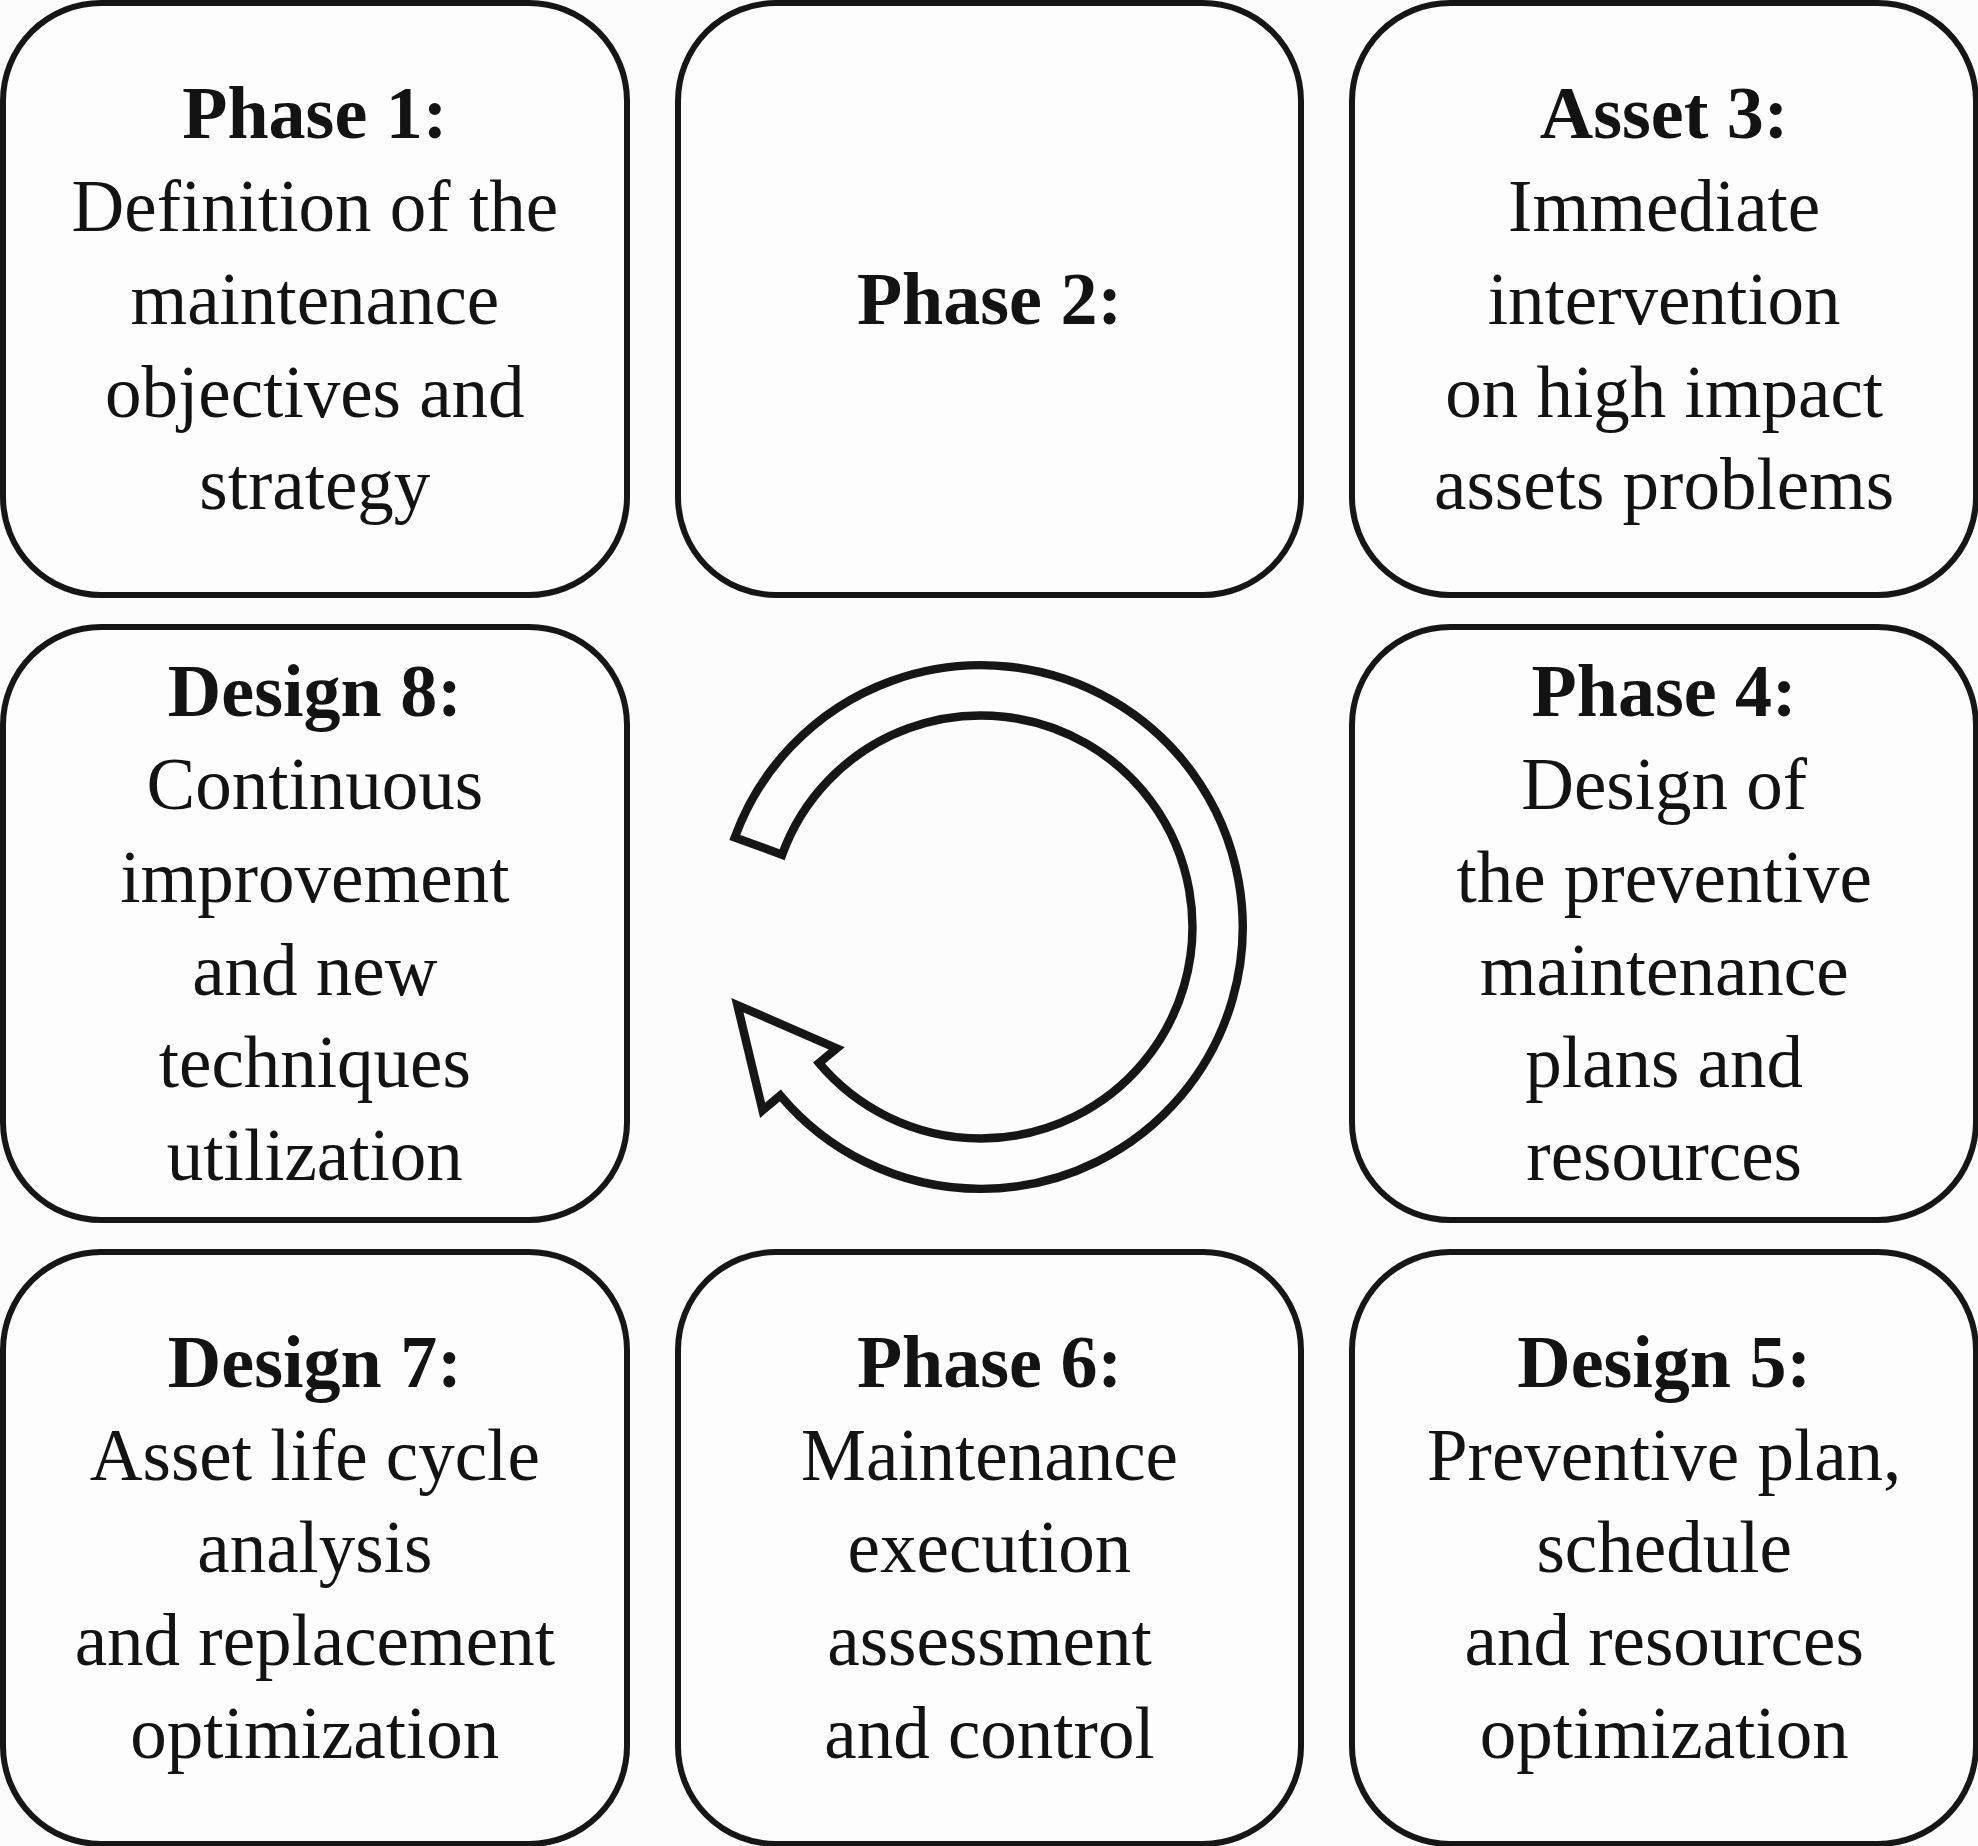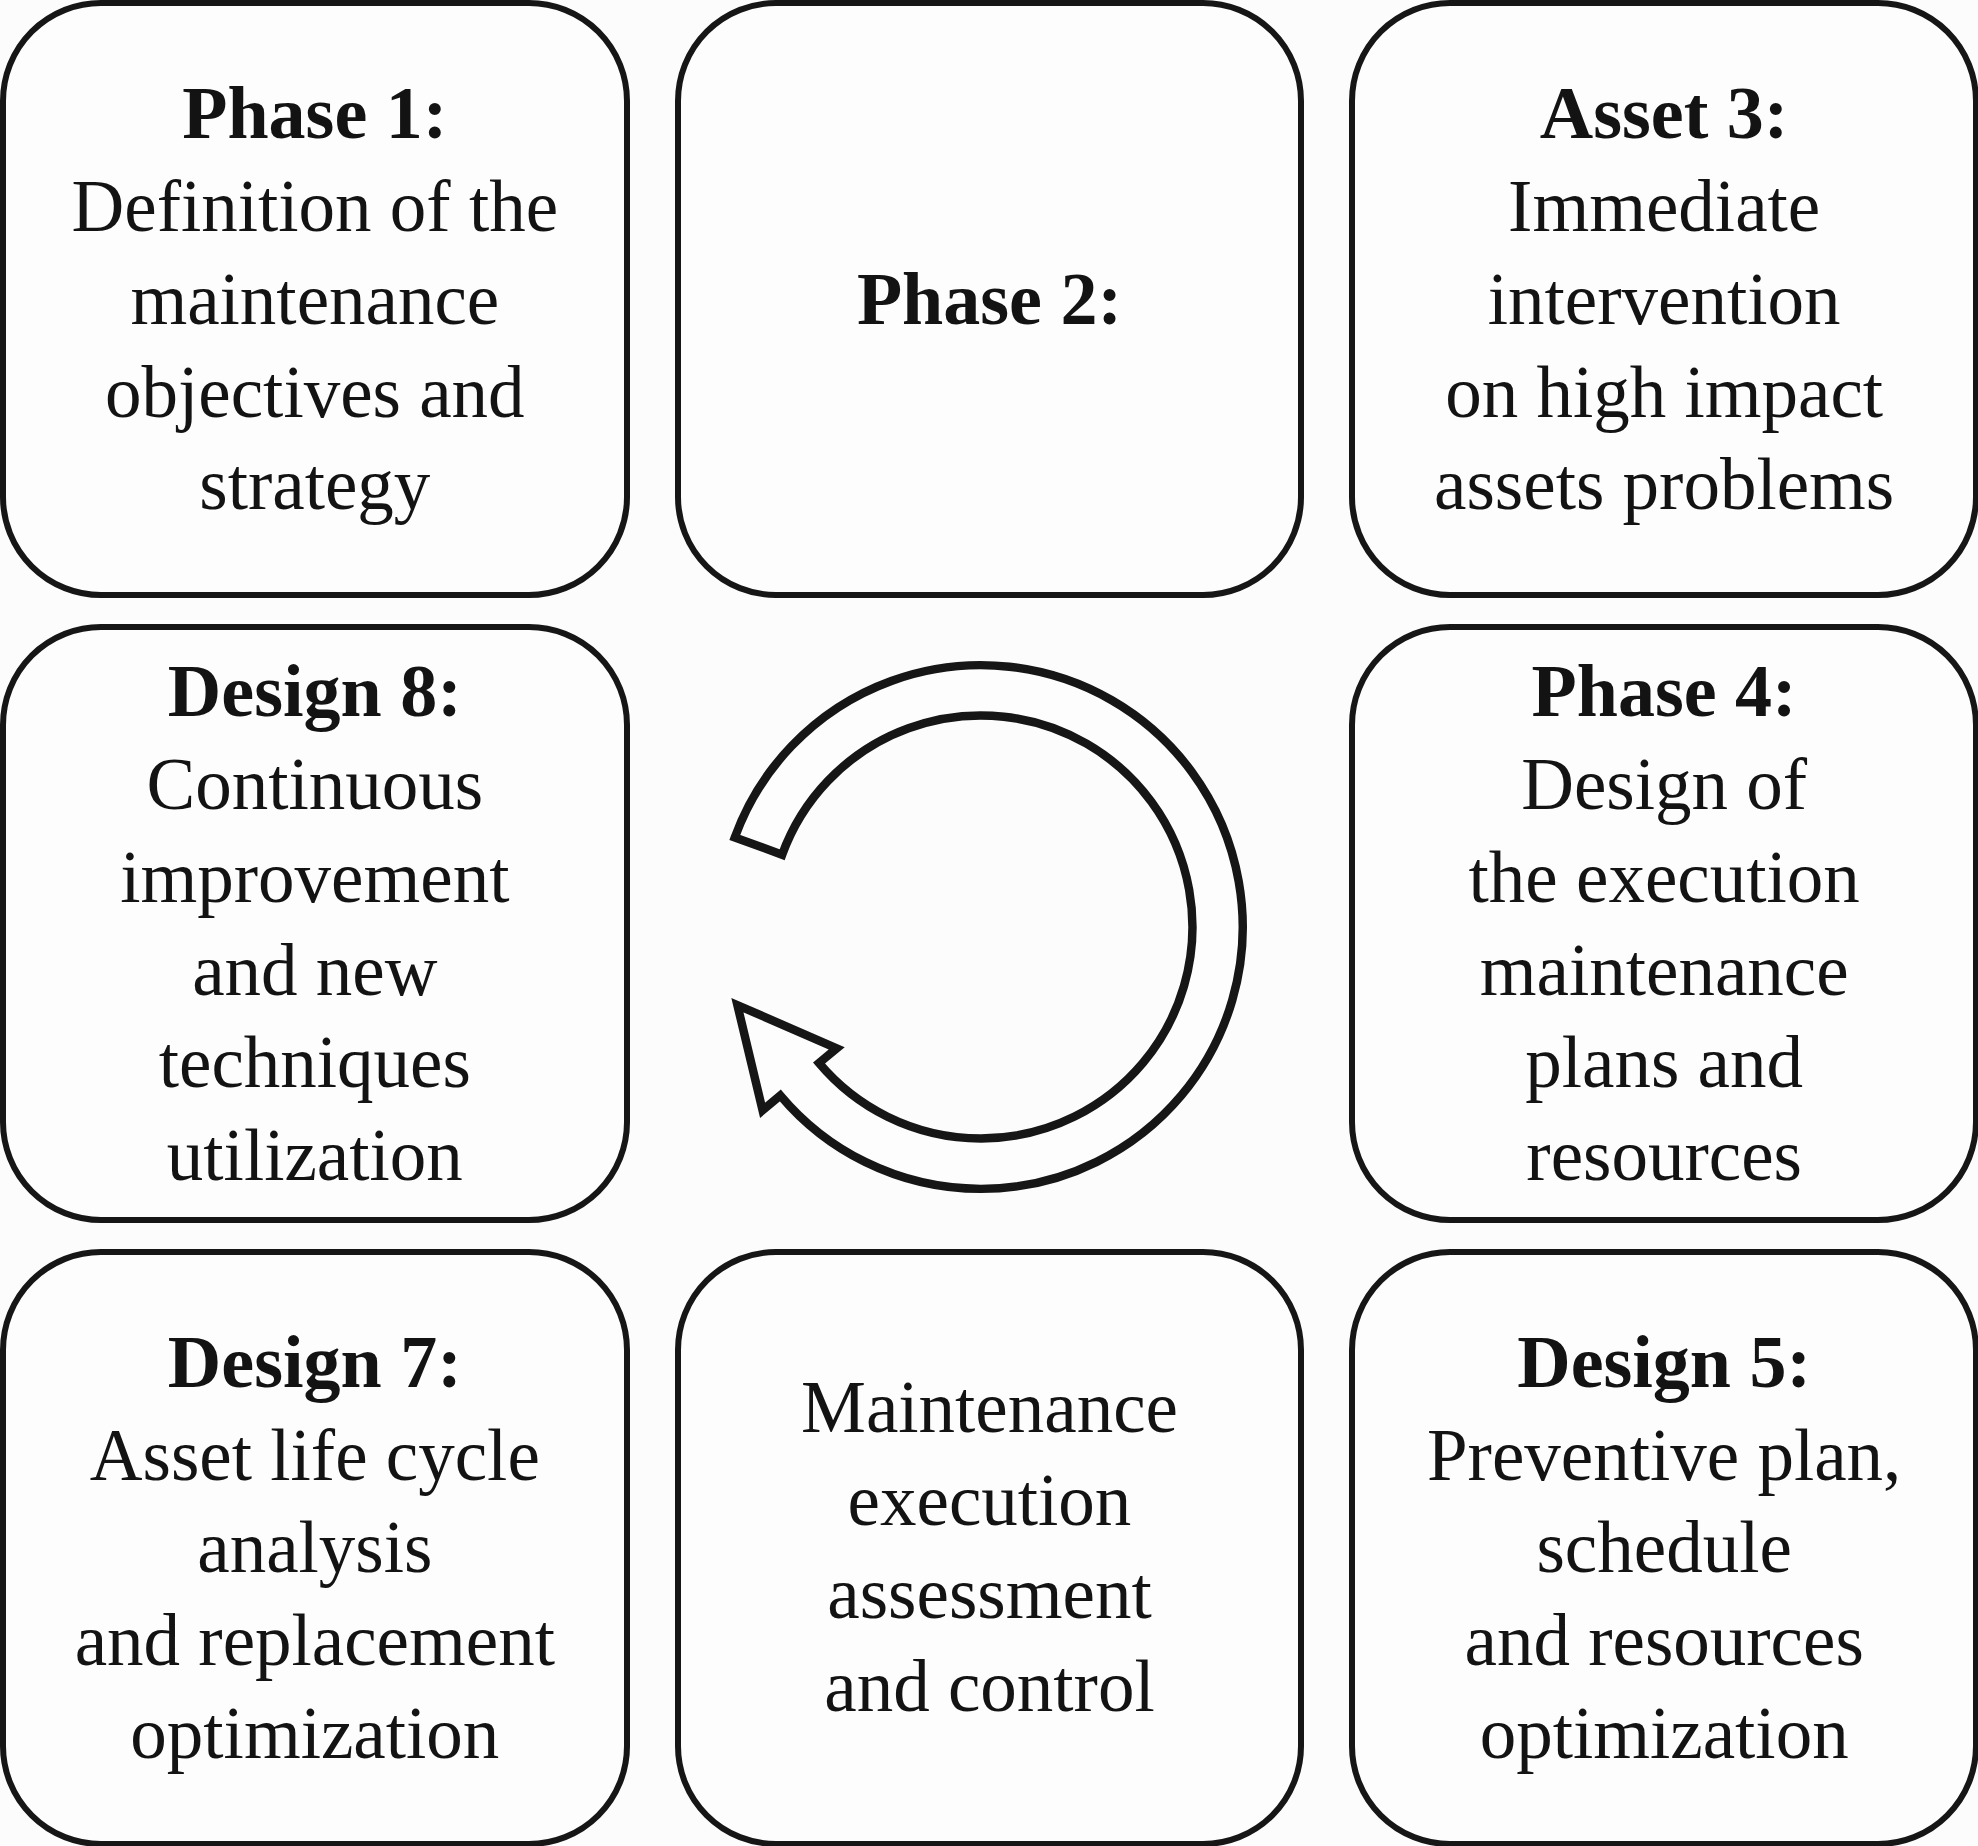--- a/index.html
+++ b/index.html
@@ -98,35 +98,36 @@
                L 78.4 210.2
                L 69.6 217.5
                A 105 105 0 1 0 51.3 114.1
                Z" fill="#fdfdfd" stroke="#161616" stroke-width="4.2" stroke-linejoin="miter"></path>
     </svg>
   </div>
 
   <div class="phase-box">
     <div class="phase-title">Phase 4:</div>
     <div class="phase-body">Design of
-the execution
+the preventive
 maintenance
 plans and
 resources</div>
   </div>
 
   <div class="phase-box">
     <div class="phase-title">Design 7:</div>
     <div class="phase-body">Asset life cycle
 analysis
 and replacement
 optimization</div>
   </div>
 
   <div class="phase-box">
+    <div class="phase-title">Phase 6:</div>
     <div class="phase-body">Maintenance
 execution
 assessment
 and control</div>
   </div>
 
   <div class="phase-box">
     <div class="phase-title">Design 5:</div>
     <div class="phase-body">Preventive plan,
 schedule

